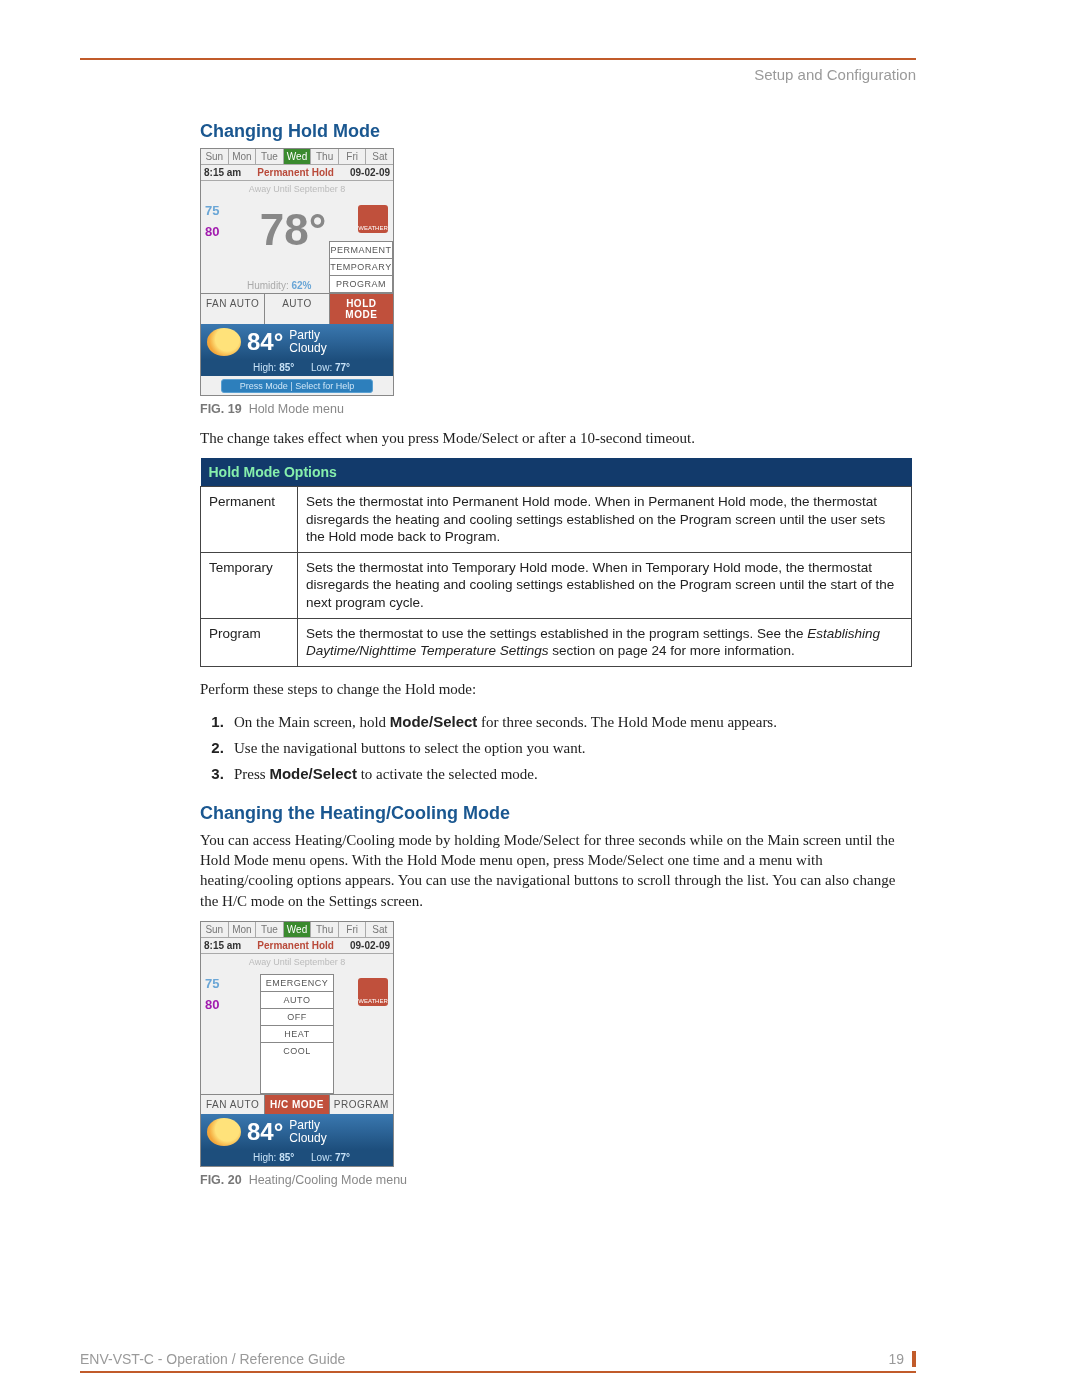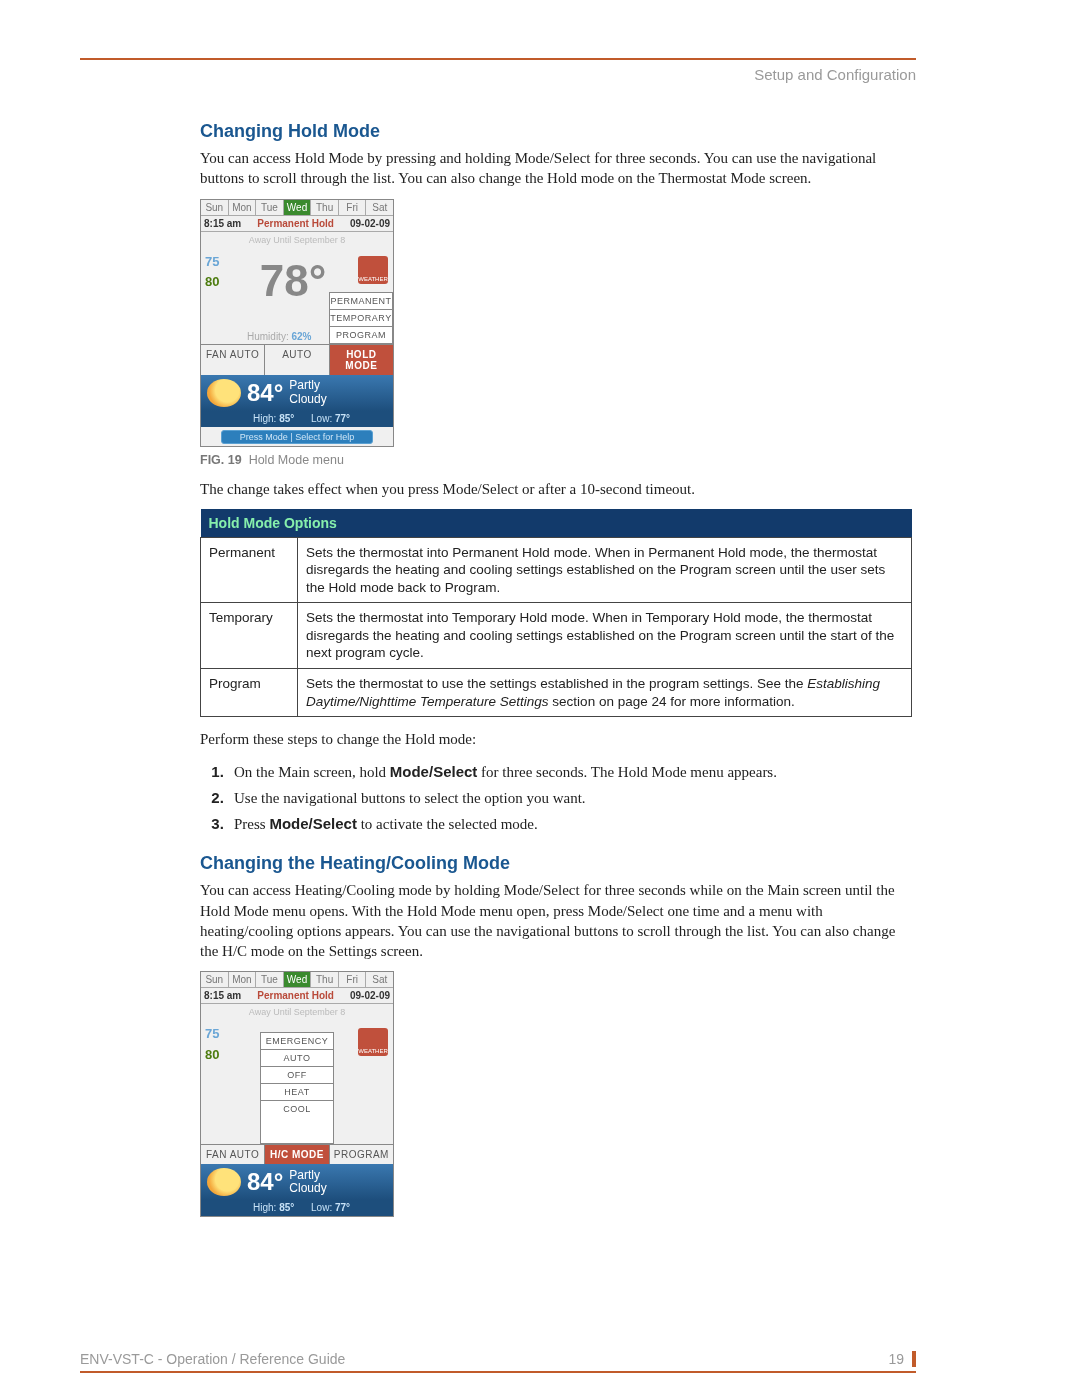--- a/index.html
+++ b/index.html
@@ -55,21 +55,21 @@
   .thermo .days span { flex:1; text-align:center; padding:2px 0; border-right:1px solid #aaa; border-bottom:1px solid #aaa; }
   .thermo .days span:last-child{border-right:none;}
   .thermo .days .sel { background:#3a8a2e; color:#fff; }
   .thermo .row2 { display:flex; align-items:center; padding:2px 3px; border-bottom:1px solid #aaa; }
   .thermo .row2 .time{ color:#333; font-weight:bold; }
   .thermo .row2 .hold{ flex:1; text-align:center; color:#b94a3a; font-weight:bold; }
   .thermo .row2 .date{ color:#333; font-weight:bold; }
   .thermo .away{ text-align:center; color:#bbb; padding:3px 0; font-size:9px; }
   .thermo .mid { position:relative; height:96px; display:flex; }
   .thermo .setp { width:28px; padding:4px 0 0 4px; color:#6aa6d6; font-weight:bold; font-size:13px; line-height:1.6; }
-  .thermo .setp .c2{ color:#4d7c0f; }
+  .thermo .setp .c2{ color:#a21caf; }
   .thermo .big { flex:1; text-align:center; color:#888; font-size:44px; font-weight:bold; padding-top:8px; }
   .thermo .wx { width:40px; display:flex; align-items:flex-start; justify-content:center; padding-top:8px; }
   .thermo .wbox { width:30px; height:26px; background:#c0503c; border-radius:3px; color:#fff; font-size:6px; display:flex; align-items:flex-end; justify-content:center; padding-bottom:2px; }
   .thermo .hum { position:absolute; left:46px; bottom:2px; color:#aaa; font-size:10px; }
   .thermo .hum b{ color:#6aa6d6; }
   .thermo .menu-pop {
     position:absolute; right:0; bottom:0; width:62px;
     background:#fff; border:1px solid #888;
   }
   .thermo .menu-pop div { text-align:center; padding:3px 0; font-size:9px; letter-spacing:.5px; border-bottom:1px solid #888; color:#555;}
@@ -111,33 +111,32 @@
   
   .footer {
     position:absolute; left:80px; right:80px; bottom:24px;
     border-bottom:2px solid #c15b2a;
     font-family:"Segoe UI",Arial,sans-serif; font-size:14px; color:#9a9a9a;
     display:flex; justify-content:space-between; padding-bottom:4px;
   }
   .footer .pn { border-right:4px solid #c15b2a; padding-right:8px; }
 
   .thermo-wrap2 .thermo .mid { height:124px; }
-  .thermo-wrap2 .menu-pop { left:50%; transform:translateX(-50%); right:auto; top:12px; width:72px; }
+  .thermo-wrap2 .menu-pop { left:50%; transform:translateX(-50%); right:auto; top:4px; width:72px; }
 </style>
 </head>
 <body>
 
 <div class="page">
   <div class="top-rule"></div>
   <div class="header-line">Setup and Configuration</div>
 
   <div class="body">
 
     <h2 class="section">Changing Hold Mode</h2>
-    <p>You can access Hold Mode by pressing and holding Mode/Select for three seconds. You can use the navigational buttons to scroll through the list. You can also change the Hold mode on the Thermostat Mode screen.</p>
 
     <div class="thermo">
       <div class="days" id="fig19-days">
           <span>Sun</span>
           <span>Mon</span>
           <span>Tue</span>
           <span class="sel">Wed</span>
           <span>Thu</span>
           <span>Fri</span>
           <span>Sat</span>
@@ -263,20 +262,21 @@
               <div>Partly</div>
               <div>Cloudy</div>
             </div>
       </div>
       <div class="wxbar2">
         <span>High:</span> <b>85°</b>
         <span class="low"><span>Low:</span> <b>77°</b></span>
       </div>
     </div>
     </div>
+    <div class="cap"><b>FIG. 20</b>&nbsp; <span>Heating/Cooling Mode menu</span></div>
 
   </div>
 
   <div class="footer">
     <span>ENV-VST-C - Operation / Reference Guide</span>
     <span class="pn">19</span>
   </div>
 </div>
 
 </body></html>

